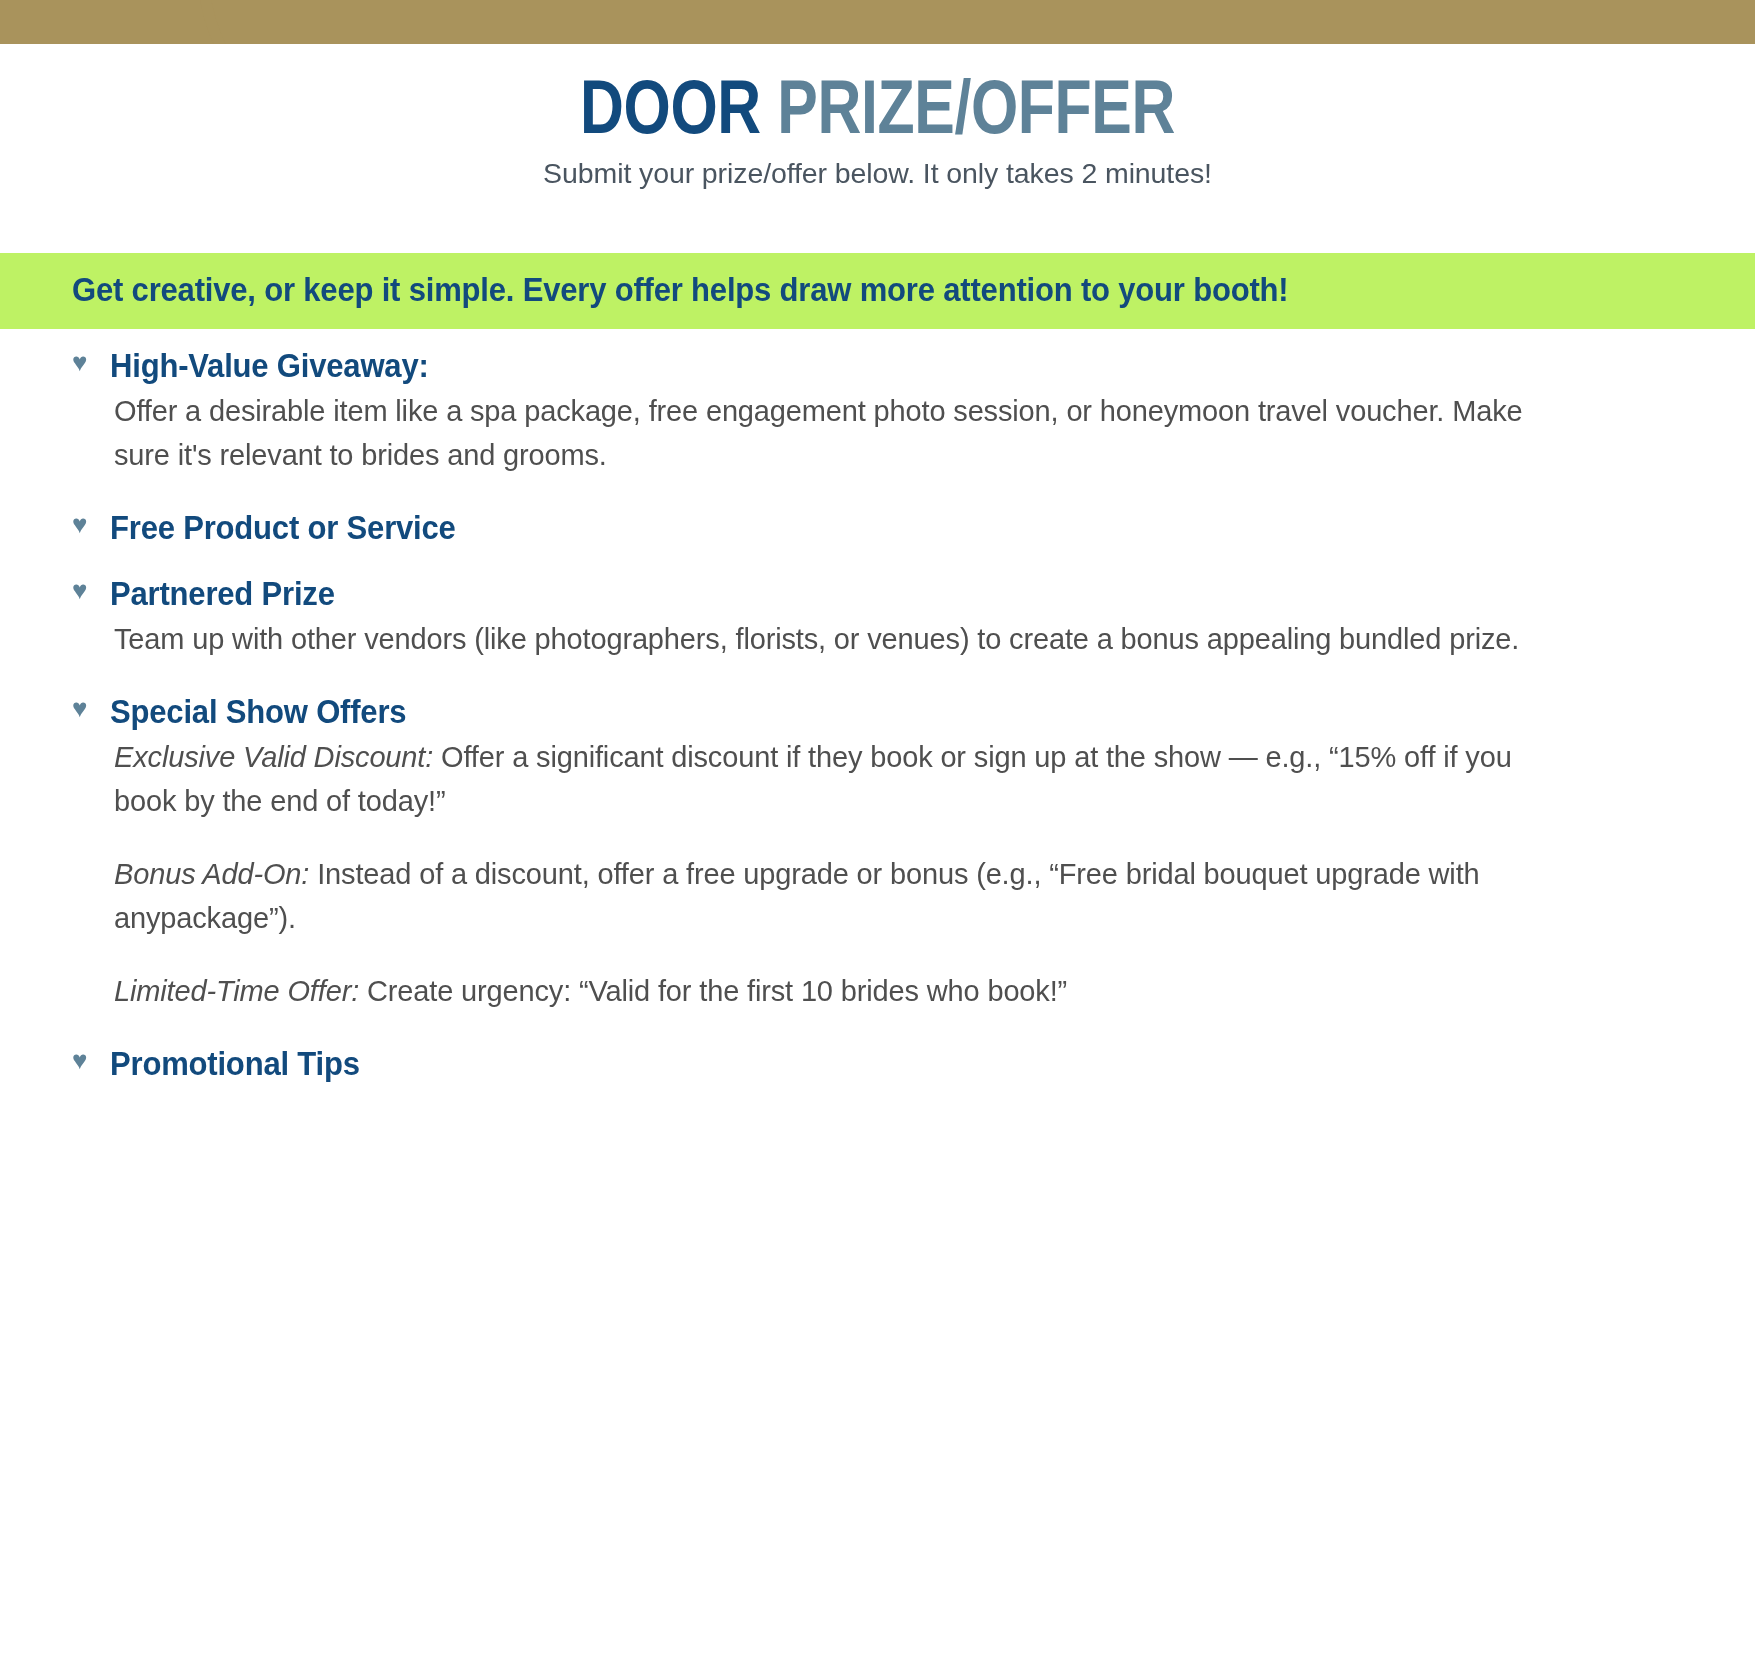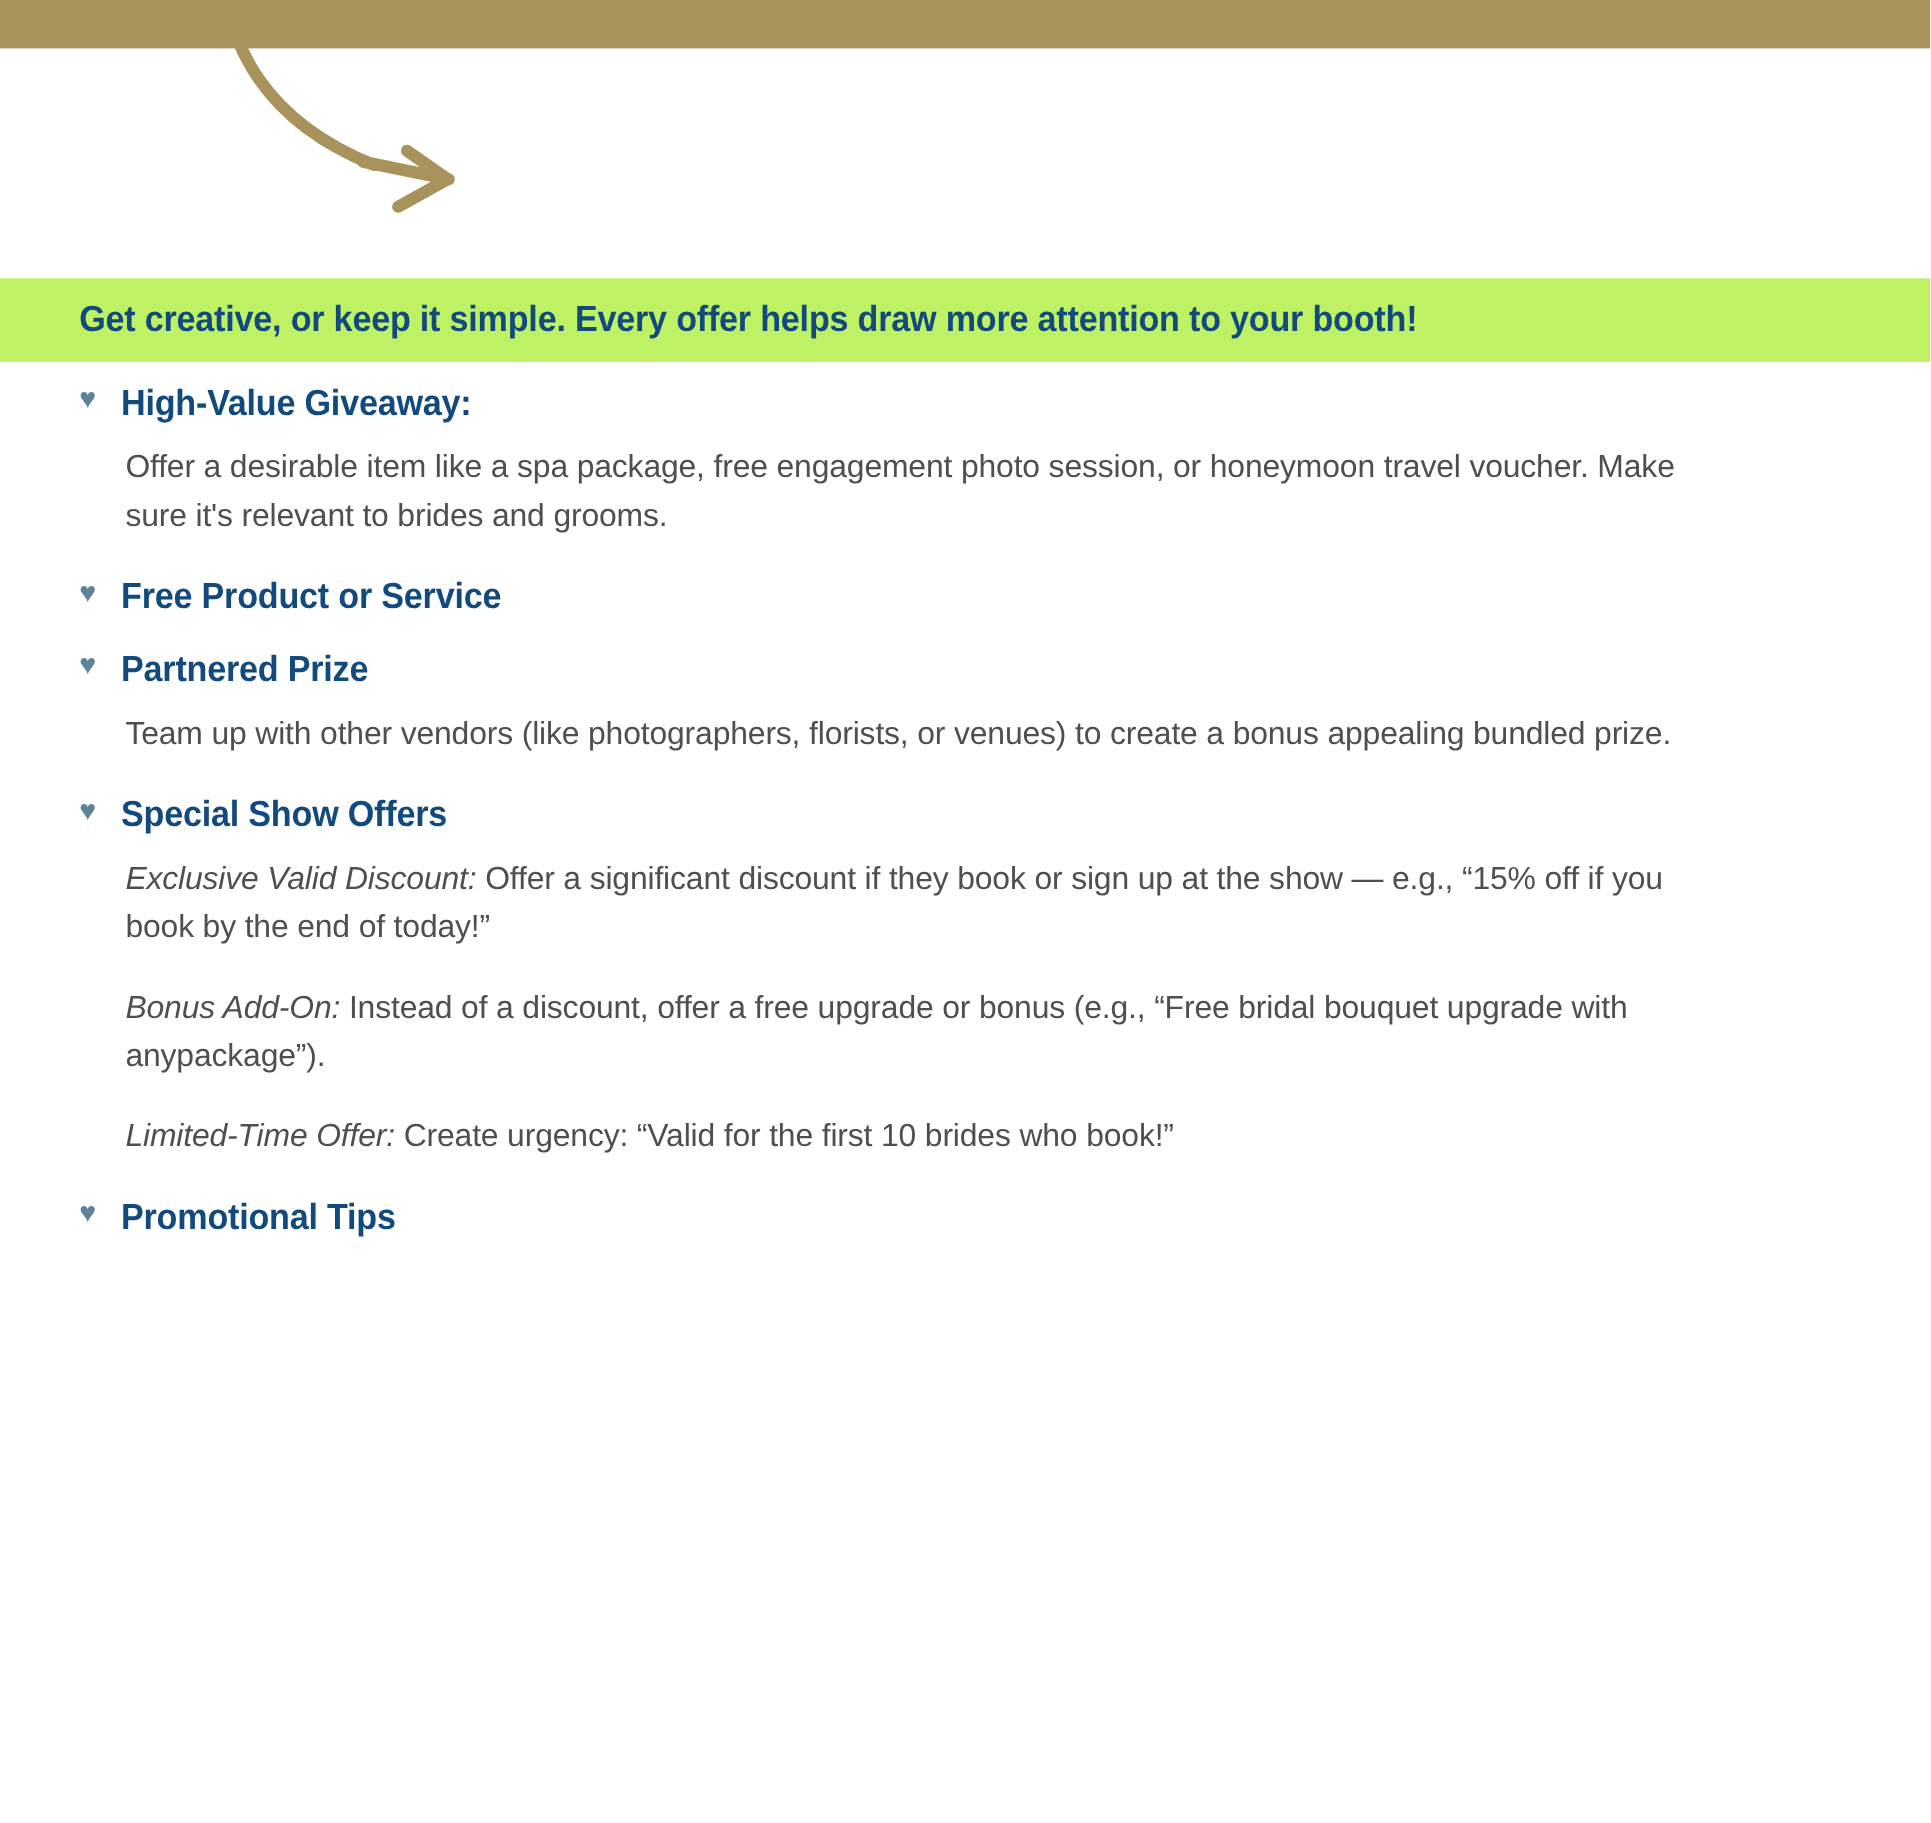--- a/index.html
+++ b/index.html
@@ -160,21 +160,21 @@
   }
 
   .sec-head-text {
     display: inline-block;
     transform: scaleX(0.94);
     transform-origin: left center;
   }
 
   .sec-body {
     margin-left: 42px;
-    margin-top: 21px;
+    margin-top: 7px;
     max-width: 1458px;
     font-size: 29px;
     line-height: 1.53;
     color: #4f4f4f;
     font-weight: 400;
     letter-spacing: -0.15px;
   }
 
   .sec-body.gap { margin-top: 28px; }
   .sec-body em { font-style: italic; }
@@ -192,20 +192,27 @@
 <div id="page">
 
   <div class="topbar"></div>
 
   <svg class="arrow-svg" viewBox="0 0 260 210" aria-hidden="true">
     <path d="M22 -30 C 26 40, 60 110, 160 150" fill="none" stroke="#a9935c" stroke-width="11" stroke-linecap="round"></path>
     <path d="M190 137 L 227 163 L 182 188" fill="none" stroke="#a9935c" stroke-width="11" stroke-linecap="round" stroke-linejoin="round"></path>
     <path d="M150 147 L 228 163" fill="none" stroke="#a9935c" stroke-width="11" stroke-linecap="round"></path>
   </svg>
 
+  <div class="header">
+    <div class="title">
+      <span class="word-a">DOOR</span>
+      <span class="word-b">PRIZE/OFFER</span>
+    </div>
+    <div class="subtitle">Submit your prize/offer below. It only takes 2 minutes!</div>
+  </div>
 
   <div class="band band-top">
     <div class="band-text">Get creative, or keep it simple. Every offer helps draw more attention to your booth!</div>
   </div>
 
   <div class="content">
 
     <div class="section s0">
       <div class="sec-head">
         <span class="heart">♥</span>

